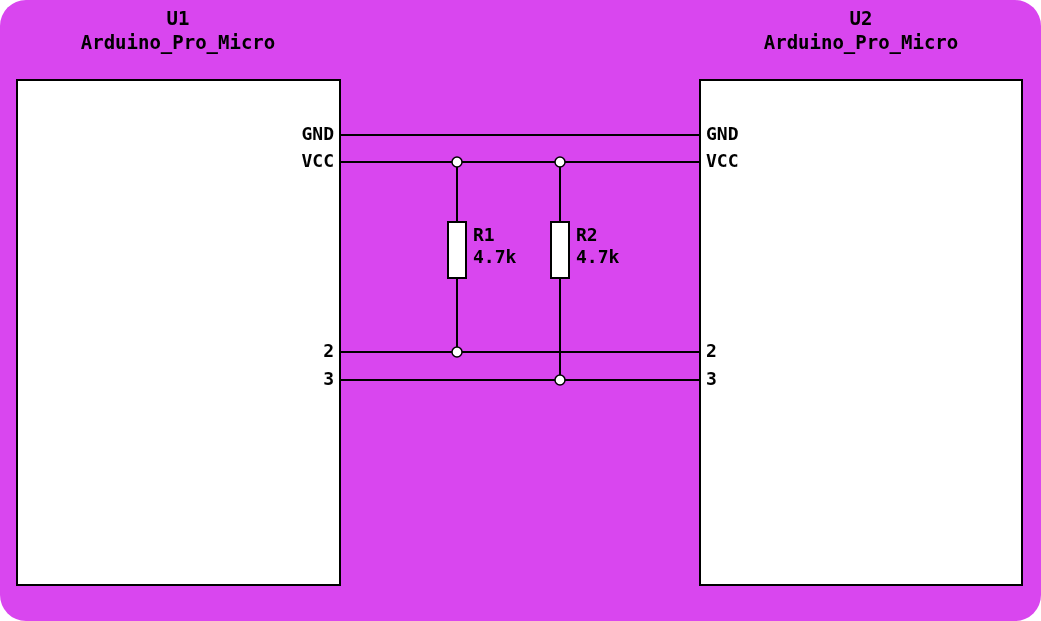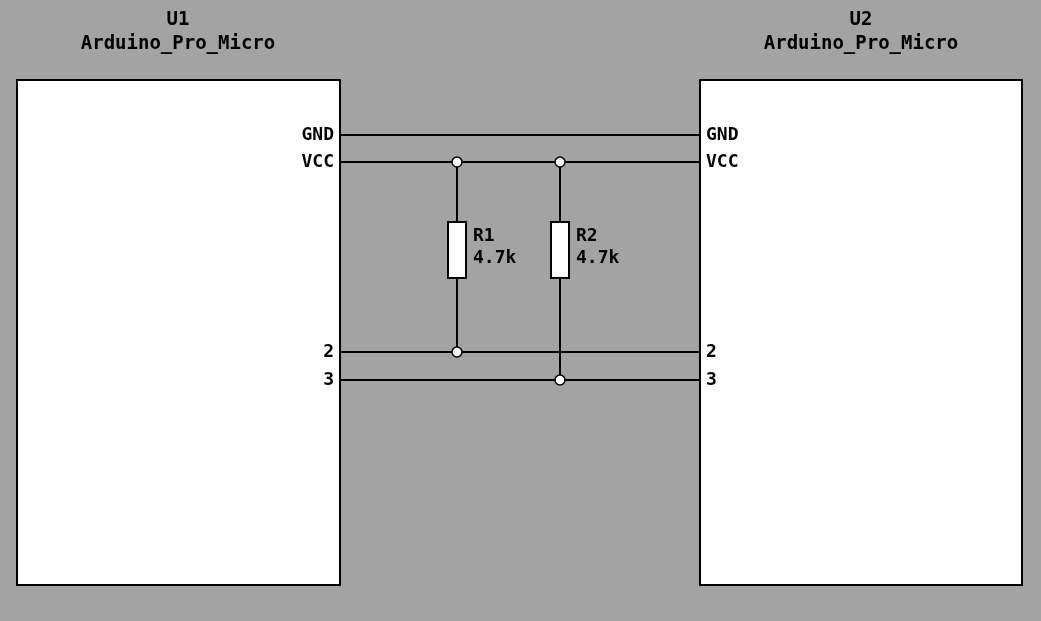--- a/index.html
+++ b/index.html
@@ -7,21 +7,22 @@
     padding: 0;
     background: #ffffff;
     width: 1041px;
     height: 621px;
     overflow: hidden;
   }
   .canvas-wrap {
     position: relative;
     width: 1041px;
     height: 621px;
-    background: #a3a3a3;
+    background: #d946ef;
+    border-radius: 26px;
   }
   svg { display: block; }
   .lbl {
     font-family: "DejaVu Sans Mono", "Liberation Mono", monospace;
     font-weight: bold;
     font-size: 19px;
     fill: #000000;
   }
   .pin-lbl {
     font-family: "DejaVu Sans Mono", "Liberation Mono", monospace;

